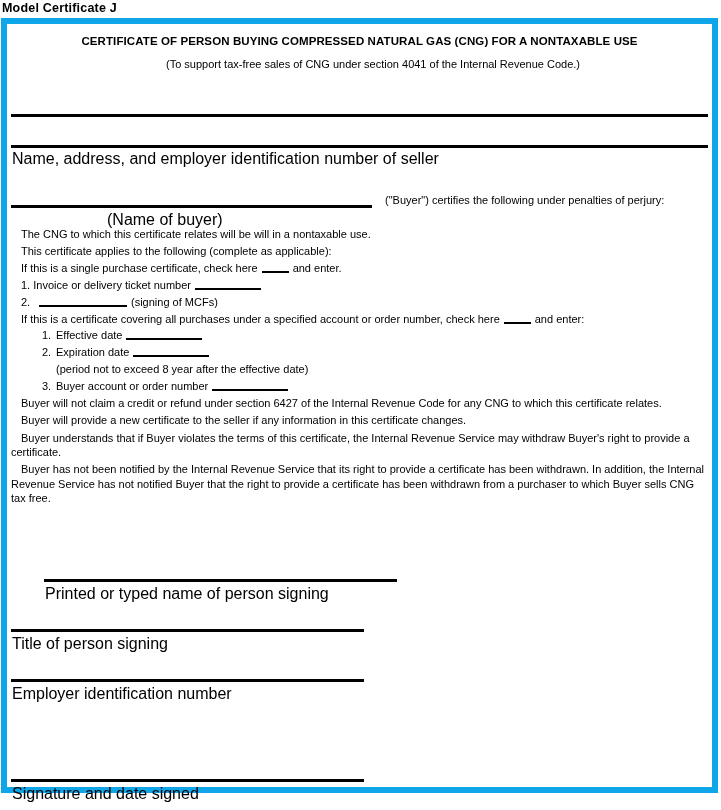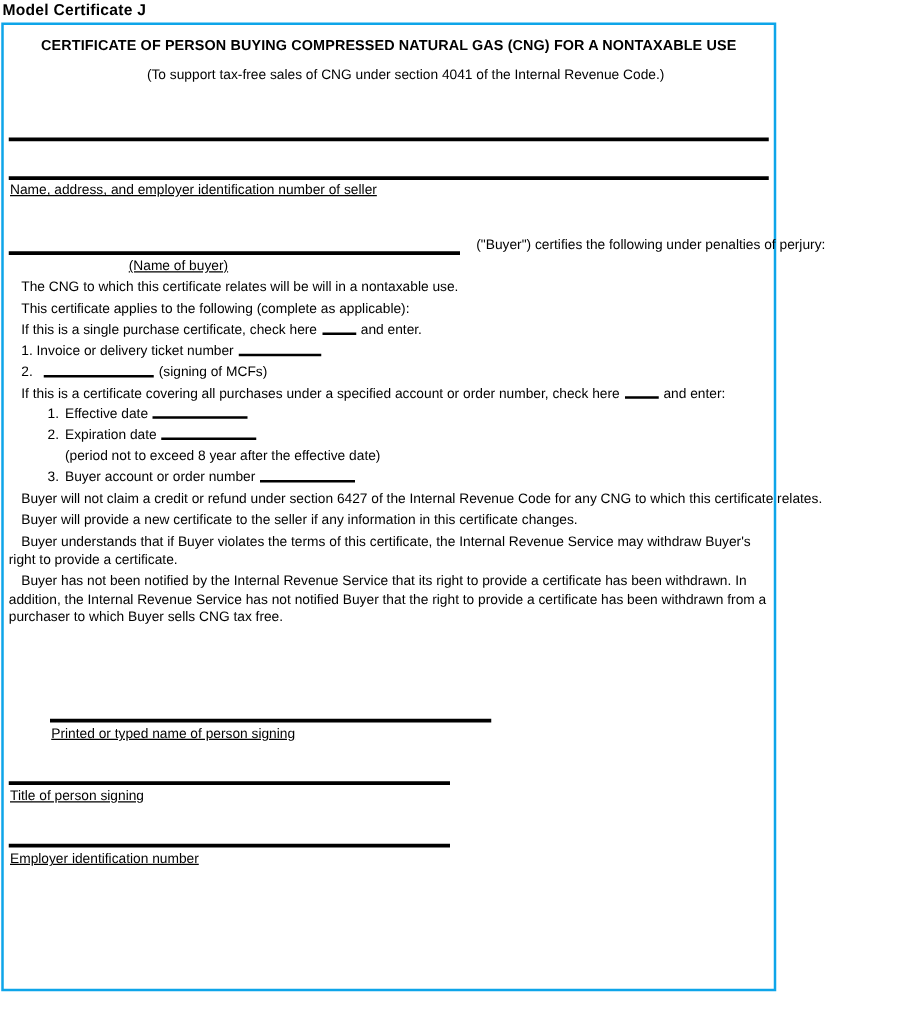--- a/index.html
+++ b/index.html
@@ -6,36 +6,36 @@
   body{
     width:721px;height:810px;background:#ffffff;color:#000;
     font-family:"Liberation Sans","DejaVu Sans",sans-serif;
     position:relative;overflow:hidden;
   }
   .doc-label{
     position:absolute;top:1px;left:2px;
     font-size:12.5px;font-weight:bold;letter-spacing:0.2px;
   }
   .cert-box{
-    position:absolute;left:1px;top:18px;width:620px;height:775px;
-    border:2px solid #0ea5e9;box-sizing:border-box;
+    position:absolute;left:1px;top:18px;width:717px;height:775px;
+    border:6px solid #0ea5e9;box-sizing:border-box;
   }
   
   .cert-title{
     position:absolute;top:11px;left:0;right:0;text-align:center;
     font-size:11.5px;font-weight:bold;letter-spacing:0.1px;white-space:nowrap;
   }
   .cert-subtitle{
     position:absolute;top:34px;left:0;right:0;text-align:center;
     font-size:11px;white-space:nowrap;padding-left:27px;
   }
   .hline{position:absolute;height:3px;background:#000;}
   .seller-line-1{top:90px;left:4px;right:4px;}
   .seller-line-2{top:121px;left:4px;right:4px;}
-  .caption{font-size:11px;white-space:nowrap;text-decoration:underline;}
+  .caption{font-size:16px;white-space:nowrap;}
   .seller-caption{position:absolute;top:126px;left:5px;}
   .buyer-line{top:181px;left:4px;width:361px;}
   .buyer-caption{position:absolute;top:187px;left:100px;}
   .buyer-statement{position:absolute;top:170px;left:378px;font-size:11px;white-space:nowrap;}
   .body-text{
     position:absolute;top:202px;left:4px;right:3px;font-size:11px;
   }
   .bline{line-height:16.9px;white-space:nowrap;padding-left:10px;}
   .bline.sub{padding-left:31px;}
   .bline.note{padding-left:45px;}
@@ -101,14 +101,18 @@
     <div class="sig-caption caption">Printed or typed name of person signing</div>
   </div>
   <div class="sig-row sig-1">
     <div class="sig-line"></div>
     <div class="sig-caption caption">Title of person signing</div>
   </div>
   <div class="sig-row sig-2">
     <div class="sig-line"></div>
     <div class="sig-caption caption">Employer identification number</div>
   </div>
+  <div class="sig-row sig-4">
+    <div class="sig-line"></div>
+    <div class="sig-caption caption">Signature and date signed</div>
+  </div>
 
 </div>
 
 </body></html>

